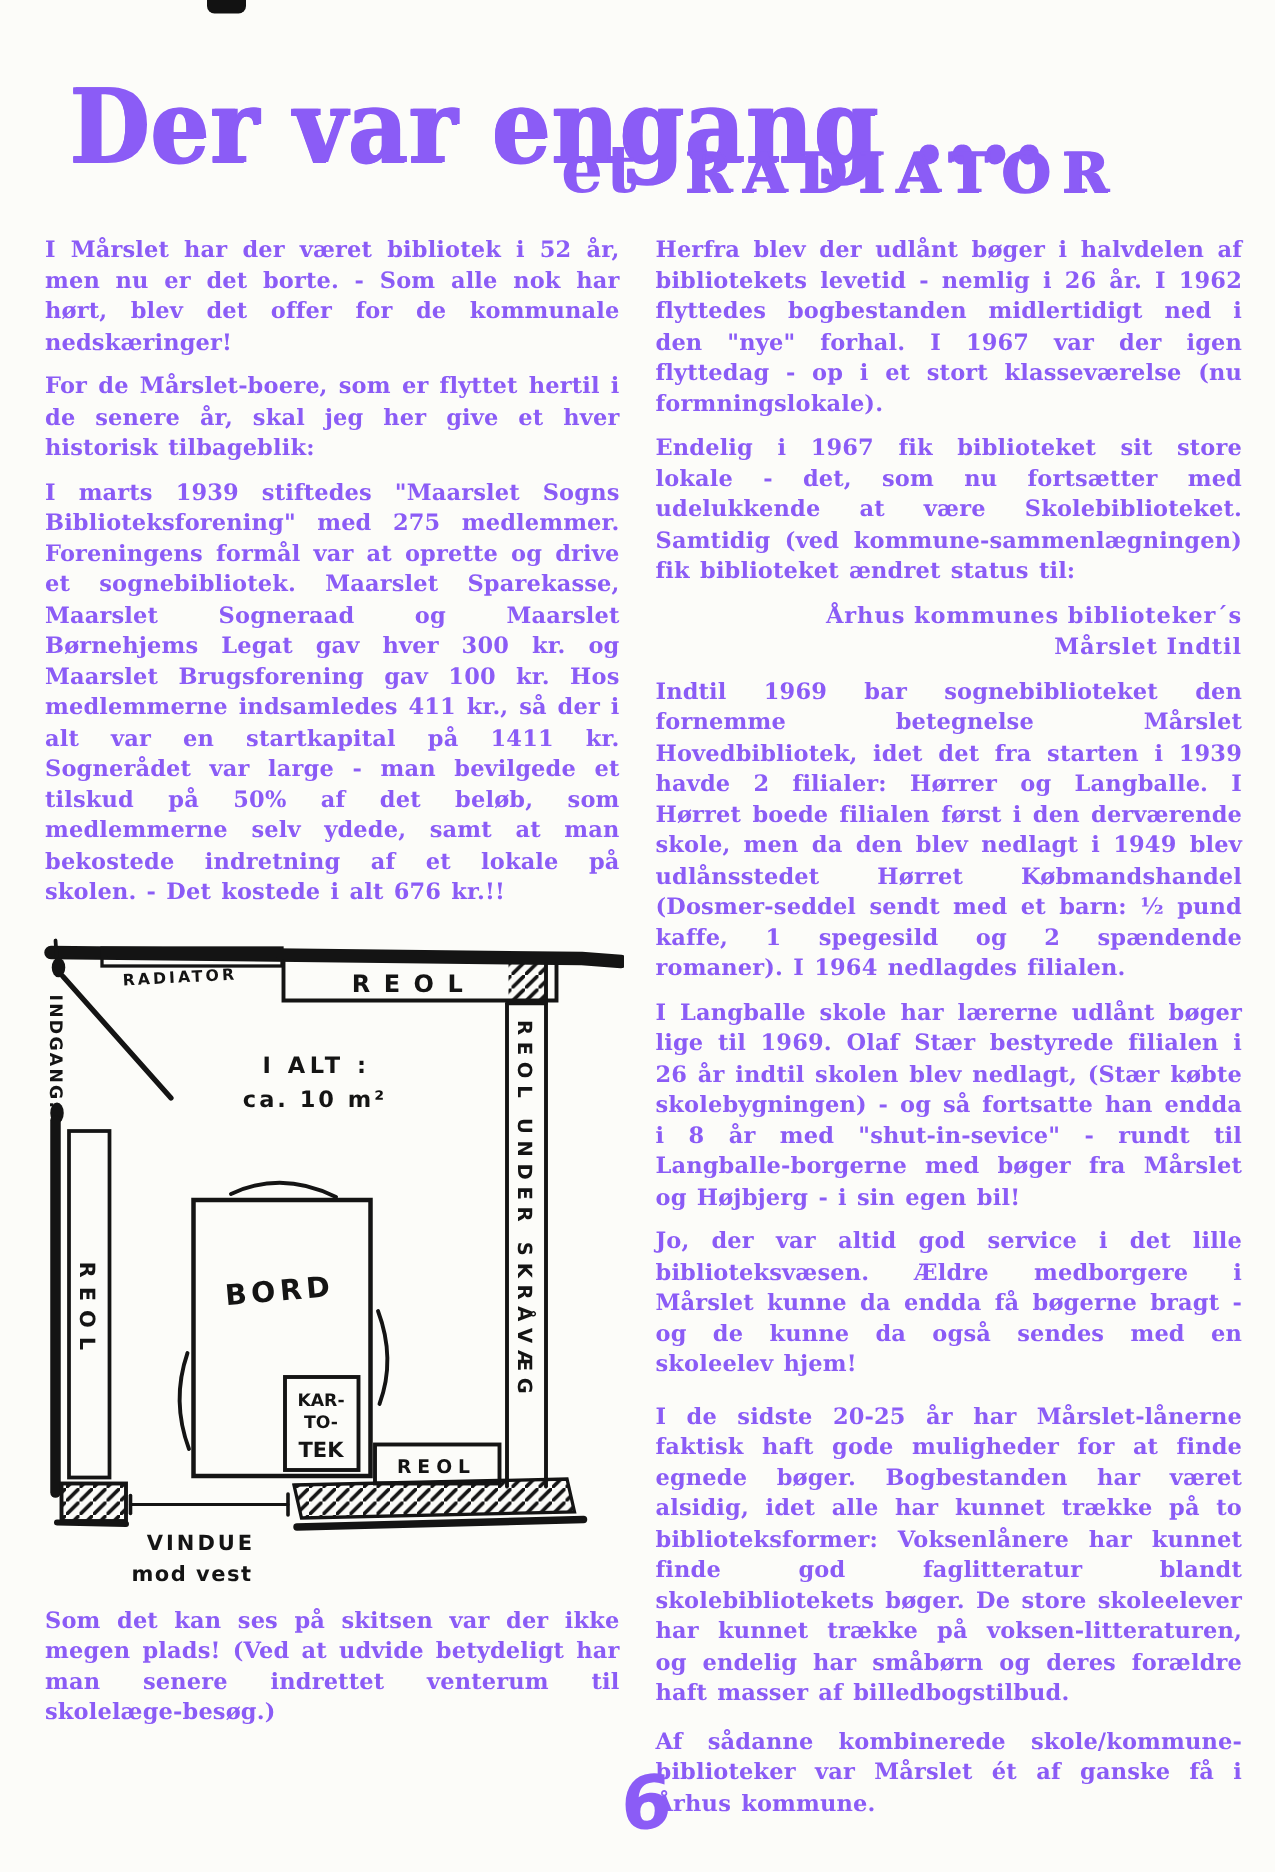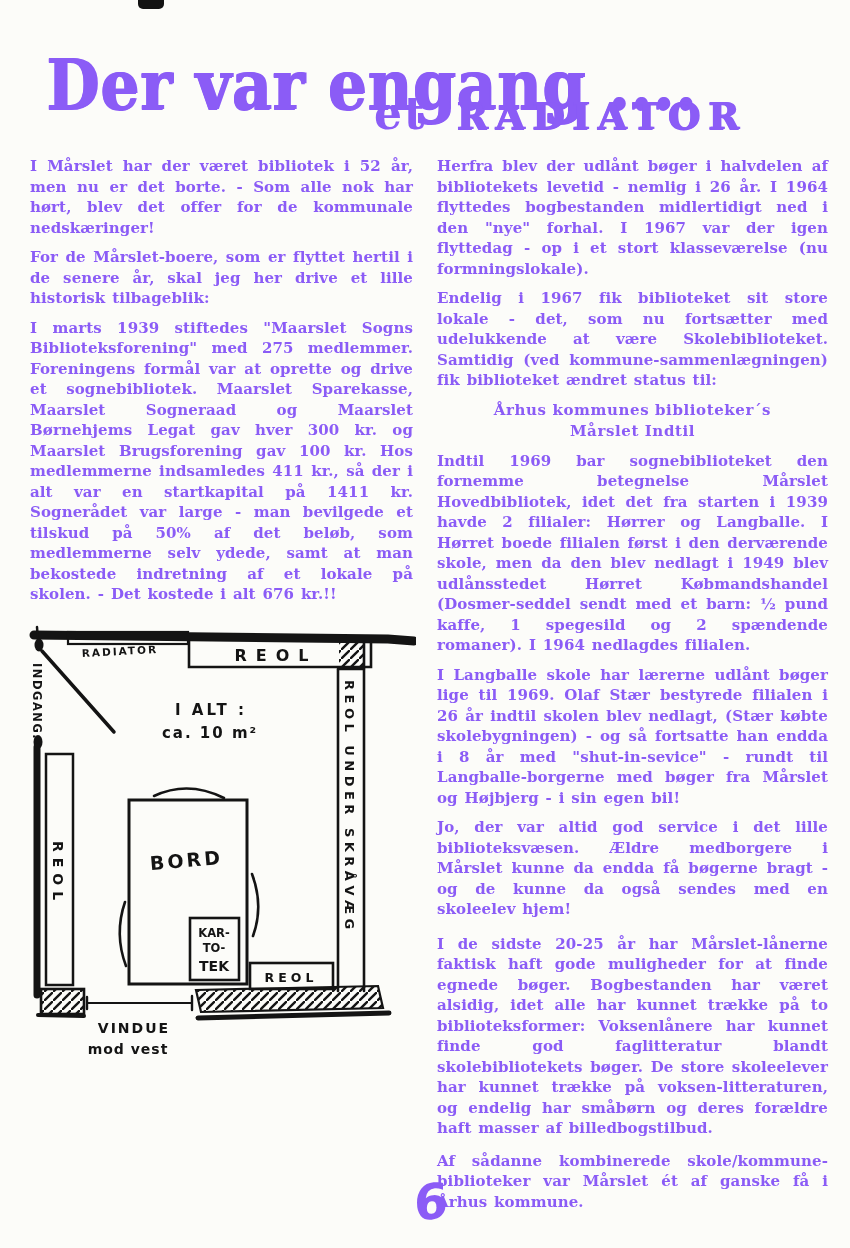--- a/index.html
+++ b/index.html
@@ -32,21 +32,21 @@
   }
   .col{position:absolute; top:156px;}
   .col-left{left:30px; width:383px;}
   .col-right{left:437px; width:391px;}
   .col p{
     margin:0 0 9px 0; text-align:justify; text-align-last:left;
     font-size:15px; line-height:20.5px; font-weight:bold;
     word-spacing:1.5px; letter-spacing:.1px;
   }
   .center-lines{
-    text-align:center; font-weight:bold; font-size:15px; line-height:21px;
+    text-align:right; font-weight:bold; font-size:15px; line-height:21px;
     margin:0 0 9px 0; letter-spacing:.6px;
   }
   .sketch{display:block; margin:4px 0 10px -4px;}
   .pageno{
     position:absolute; left:414px; top:1174px;
     font-family:"DejaVu Sans", sans-serif;
     font-size:49px; font-weight:bold;
     transform:rotate(-5deg) skewX(-5deg);
   }
   .sk-label{
@@ -61,21 +61,21 @@
   <div class="scan-artifact"></div>
 
   <h1 class="masthead-title">Der var engang ....</h1>
 
   <div class="subtitle">
     <span class="sub-et">et</span><span class="sub-word">RADIATOR</span>
   </div>
 
   <div class="col col-left">
     <p>I Mårslet har der været bibliotek i 52 år, men nu er det borte. - Som alle nok har hørt, blev det offer for de kommunale nedskæringer!</p>
-    <p>For de Mårslet-boere, som er flyttet hertil i de senere år, skal jeg her drive et lille historisk tilbageblik:</p>
+    <p>For de Mårslet-boere, som er flyttet hertil i de senere år, skal jeg her give et hver historisk tilbageblik:</p>
     <p>I marts 1939 stiftedes "Maarslet Sogns Biblioteksforening" med 275 medlemmer. Foreningens formål var at oprette og drive et sognebibliotek. Maarslet Sparekasse, Maarslet Sogneraad og Maarslet Børnehjems Legat gav hver 300 kr. og Maarslet Brugsforening gav 100 kr. Hos medlemmerne indsamledes 411 kr., så der i alt var en startkapital på 1411 kr. Sognerådet var large - man bevilgede et tilskud på 50% af det beløb, som medlemmerne selv ydede, samt at man bekostede indretning af et lokale på skolen. - Det kostede i alt 676 kr.!!</p>
 
     <svg class="sketch" width="390" height="446" viewBox="0 0 390 446">
       <defs>
         <pattern id="hatch" patternUnits="userSpaceOnUse" width="9" height="9">
           <path d="M-1,10 L10,-1" stroke="#141414" stroke-width="2.4" fill="none"></path>
         </pattern>
       </defs>
       <g stroke="#141414" fill="none" stroke-linecap="round">
 
@@ -132,24 +132,25 @@
         <text x="161" y="253" font-size="19" letter-spacing="3" text-anchor="middle" transform="rotate(-5 161 253)">BORD</text>
         <text x="188" y="323" font-size="11.5" text-anchor="middle">KAR-</text>
         <text x="188" y="338" font-size="11.5" text-anchor="middle">TO-</text>
         <text x="188" y="357" font-size="14" text-anchor="middle">TEK</text>
         <text x="265" y="368" font-size="12.5" letter-spacing="4" text-anchor="middle">REOL</text>
         <text x="108" y="419" font-size="14" letter-spacing="2" text-anchor="middle">VINDUE</text>
         <text x="102" y="440" font-size="14" letter-spacing="1" text-anchor="middle">mod vest</text>
       </g>
     </svg>
 
+    <p>Som det kan ses på skitsen var der ikke megen plads! (Ved at udvide betydeligt har man senere indrettet venterum til skolelæge-besøg.)</p>
   </div>
 
   <div class="col col-right">
-    <p>Herfra blev der udlånt bøger i halvdelen af bibliotekets levetid - nemlig i 26 år. I 1964 flyttedes bogbestanden midlertidigt ned i den "nye" forhal. I 1967 var der igen flyttedag - op i et stort klasseværelse (nu formningslokale).</p>
+    <p>Herfra blev der udlånt bøger i halvdelen af bibliotekets levetid - nemlig i 26 år. I 1962 flyttedes bogbestanden midlertidigt ned i den "nye" forhal. I 1967 var der igen flyttedag - op i et stort klasseværelse (nu formningslokale).</p>
     <p>Endelig i 1967 fik biblioteket sit store lokale - det, som nu fortsætter med udelukkende at være Skolebiblioteket. Samtidig (ved kommune-sammenlægningen) fik biblioteket ændret status til:</p>
     <div class="center-lines">
       <div>Århus kommunes biblioteker´s</div>
       <div>Mårslet Indtil</div>
     </div>
     <p>Indtil 1969 bar sognebiblioteket den fornemme betegnelse Mårslet Hovedbibliotek, idet det fra starten i 1939 havde 2 filialer: Hørrer og Langballe. I Hørret boede filialen først i den derværende skole, men da den blev nedlagt i 1949 blev udlånsstedet Hørret Købmandshandel (Dosmer-seddel sendt med et barn: ½ pund kaffe, 1 spegesild og 2 spændende romaner). I 1964 nedlagdes filialen.</p>
     <p>I Langballe skole har lærerne udlånt bøger lige til 1969. Olaf Stær bestyrede filialen i 26 år indtil skolen blev nedlagt, (Stær købte skolebygningen) - og så fortsatte han endda i 8 år med "shut-in-sevice" - rundt til Langballe-borgerne med bøger fra Mårslet og Højbjerg - i sin egen bil!</p>
     <p>Jo, der var altid god service i det lille biblioteksvæsen. Ældre medborgere i Mårslet kunne da endda få bøgerne bragt - og de kunne da også sendes med en skoleelev hjem!</p>
     <p style="margin-top:14px">I de sidste 20-25 år har Mårslet-lånerne faktisk haft gode muligheder for at finde egnede bøger. Bogbestanden har været alsidig, idet alle har kunnet trække på to biblioteksformer: Voksenlånere har kunnet finde god faglitteratur blandt skolebibliotekets bøger. De store skoleelever har kunnet trække på voksen-litteraturen, og endelig har småbørn og deres forældre haft masser af billedbogstilbud.</p>
     <p style="margin-top:12px">Af sådanne kombinerede skole/kommune-biblioteker var Mårslet ét af ganske få i Århus kommune.</p>

